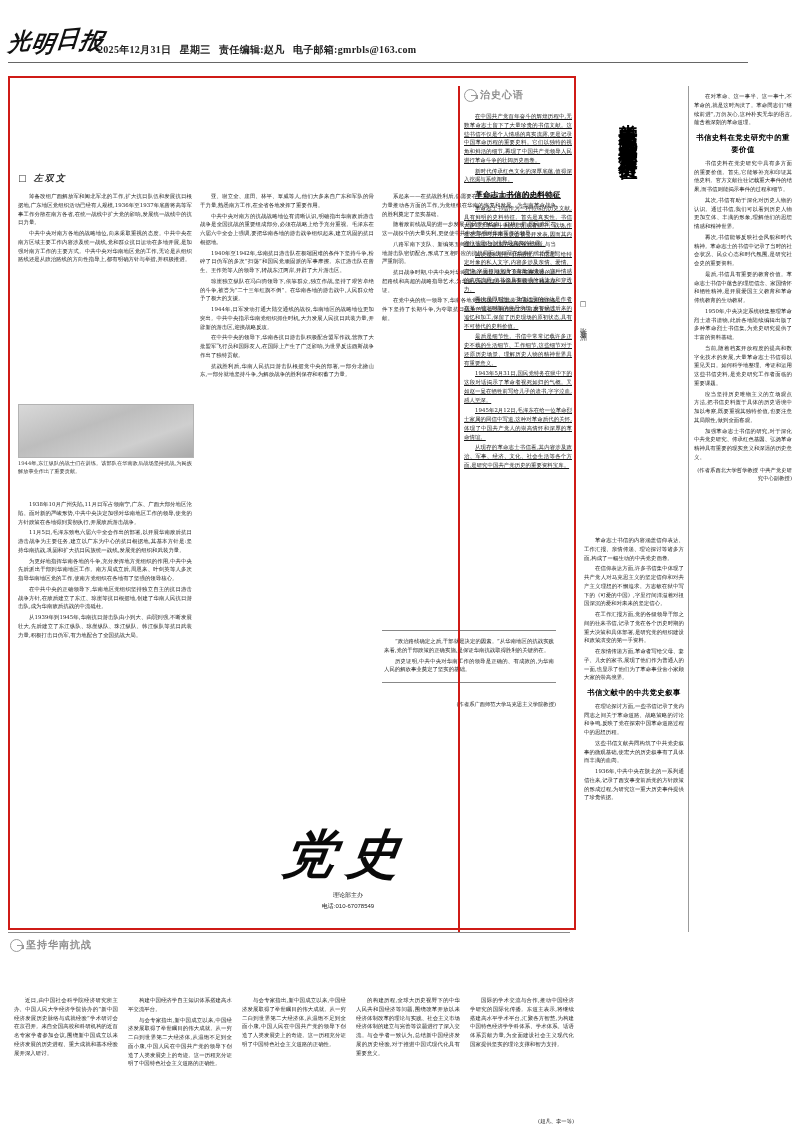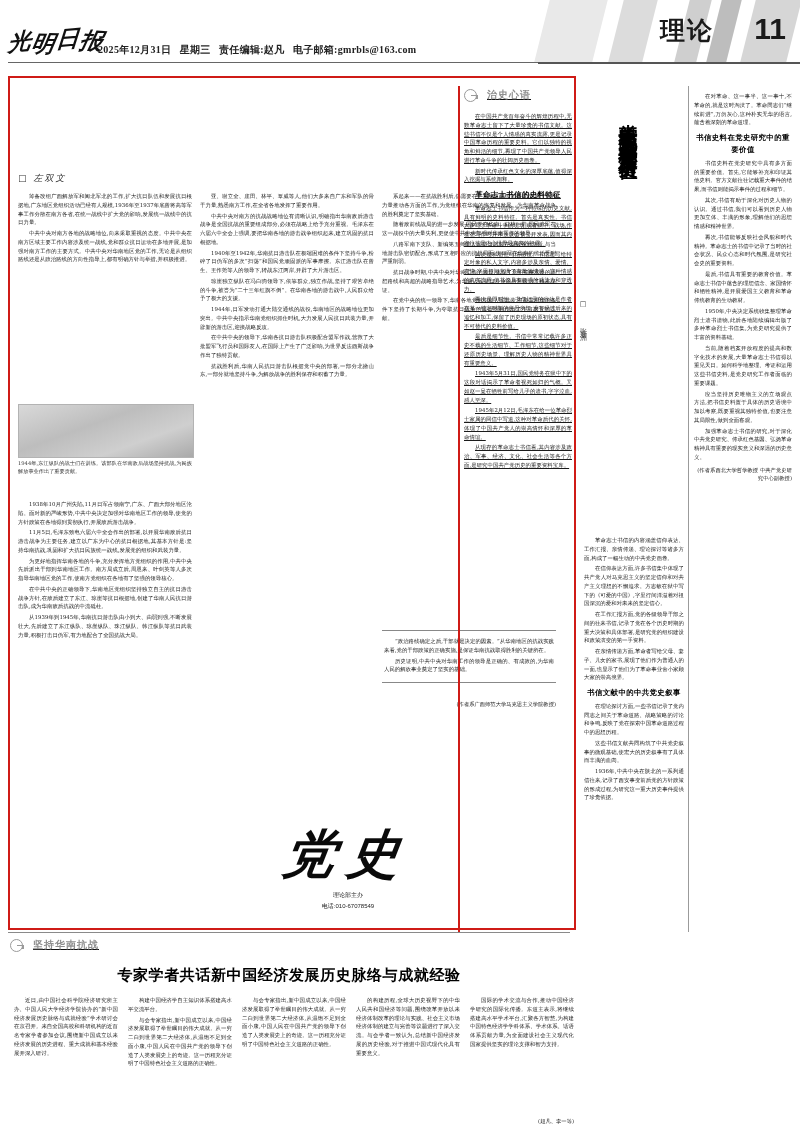--- a/index.html
+++ b/index.html
@@ -64,20 +64,21 @@
     position:absolute;left:18px;top:84px;width:552px;
     font-size:30px;font-weight:bold;line-height:1.26;
     letter-spacing:1px;color:#000;
     font-family:"DejaVu Serif","Liberation Serif",serif;
   }
   .byline{
     position:absolute;left:18px;top:172px;
     font-size:9px;color:#333;letter-spacing:2px;
     font-family:"DejaVu Serif","Liberation Serif",serif;
     font-style:italic;
+    font-weight:bold;
   }
   .byline .box{font-style:normal;}
 
   
   .col{
     position:absolute;
     font-family:"DejaVu Serif","Liberation Serif",serif;
     font-size:5.4px;line-height:1.62;text-align:justify;
     color:#1b1b1b;letter-spacing:.05px;
     word-break:break-all;
@@ -122,21 +123,21 @@
     font-size:52px;font-weight:bold;font-style:italic;letter-spacing:12px;
     font-family:"DejaVu Serif","Liberation Serif",serif;color:#0a0a0a;
     line-height:1;
     transform:skewX(-8deg);
     display:inline-block;
   }
   .brand-sub{margin-top:10px;font-size:6px;color:#222;line-height:1.7;
     font-family:"Liberation Sans","DejaVu Sans",sans-serif;}
 
   
-  .sec-head{position:absolute;display:flex;align-items:center;gap:10px;text-decoration:underline;}
+  .sec-head{position:absolute;display:flex;align-items:center;gap:3px;}
   .g-logo{
     width:13px;height:13px;border:1.6px solid #9a9a9a;border-radius:50%;
     position:relative;box-sizing:border-box;
   }
   .g-logo::after{
     content:"";position:absolute;right:-1.6px;top:5px;width:7px;height:1.6px;background:#9a9a9a;
   }
   .g-logo::before{
     content:"";position:absolute;right:-1.6px;top:5px;width:1.6px;height:4px;background:#9a9a9a;
   }
@@ -206,30 +207,20 @@
       <span>光</span><span>明</span><span>日</span><span>报</span>
     </div>
     <div class="dateline">
       <b>2025年12月31日</b>&nbsp;&nbsp;
       <b>星期三</b>&nbsp;&nbsp;
       <b>责任编辑:赵凡</b>&nbsp;&nbsp;
       <b>电子邮箱:gmrbls@163.com</b>
     </div>
     <div class="head-rule"></div>
 
-    <div class="banner">
-      <div class="band b1"></div>
-      <div class="band b2"></div>
-      <div class="band b3"></div>
-      <div class="band b4"></div>
-      <div class="band b5"></div>
-      <div class="banner-title">理论</div>
-      <div class="banner-page">11</div>
-      <div class="banner-underline"></div>
-    </div>
   </div>
 
   <div class="red-frame"></div>
 
   <div class="byline">
     <span class="box">□</span>
     <span>左双文</span>
   </div>
 
   <div class="col fc1">
@@ -326,21 +317,20 @@
     <p>在理论探讨方面,一些书信记录了党内同志之间关于革命道路、战略策略的讨论和争鸣,反映了党在探索中国革命道路过程中的思想历程。</p>
     <p>这些书信文献共同构筑了中共党史叙事的微观基础,使宏大的历史叙事有了具体而丰满的血肉。</p>
     <p>1936年,中共中央在陕北的一系列通信往来,记录了西安事变前后党的方针政策的形成过程,为研究这一重大历史事件提供了珍贵依据。</p>
   </div>
 
   <div class="hr-sec"></div>
   <div class="sec-head" style="left:10px;top:938px;">
     <span class="g-logo"></span>
     <span class="sec-title">坚持华南抗战</span>
   </div>
-  <div class="bottom-head">专家学者共话新中国经济发展历史脉络与成就经验</div>
 
   <div class="col bc bc1">
     <p>近日,由中国社会科学院经济研究所主办、中国人民大学经济学院协办的“新中国经济发展历史脉络与成就经验”学术研讨会在京召开。来自全国高校和科研机构的近百名专家学者参加会议,围绕新中国成立以来经济发展的历史进程、重大成就和基本经验展开深入研讨。</p>
   </div>
   <div class="col bc bc2">
     <p>构建中国经济学自主知识体系搭建高水平交流平台。</p>
     <p>与会专家指出,新中国成立以来,中国经济发展取得了举世瞩目的伟大成就。从一穷二白到世界第二大经济体,从温饱不足到全面小康,中国人民在中国共产党的领导下创造了人类发展史上的奇迹。这一历程充分证明了中国特色社会主义道路的正确性。</p>
   </div>
   <div class="col bc bc3">
     <p>与会专家指出,新中国成立以来,中国经济发展取得了举世瞩目的伟大成就。从一穷二白到世界第二大经济体,从温饱不足到全面小康,中国人民在中国共产党的领导下创造了人类发展史上的奇迹。这一历程充分证明了中国特色社会主义道路的正确性。</p>

